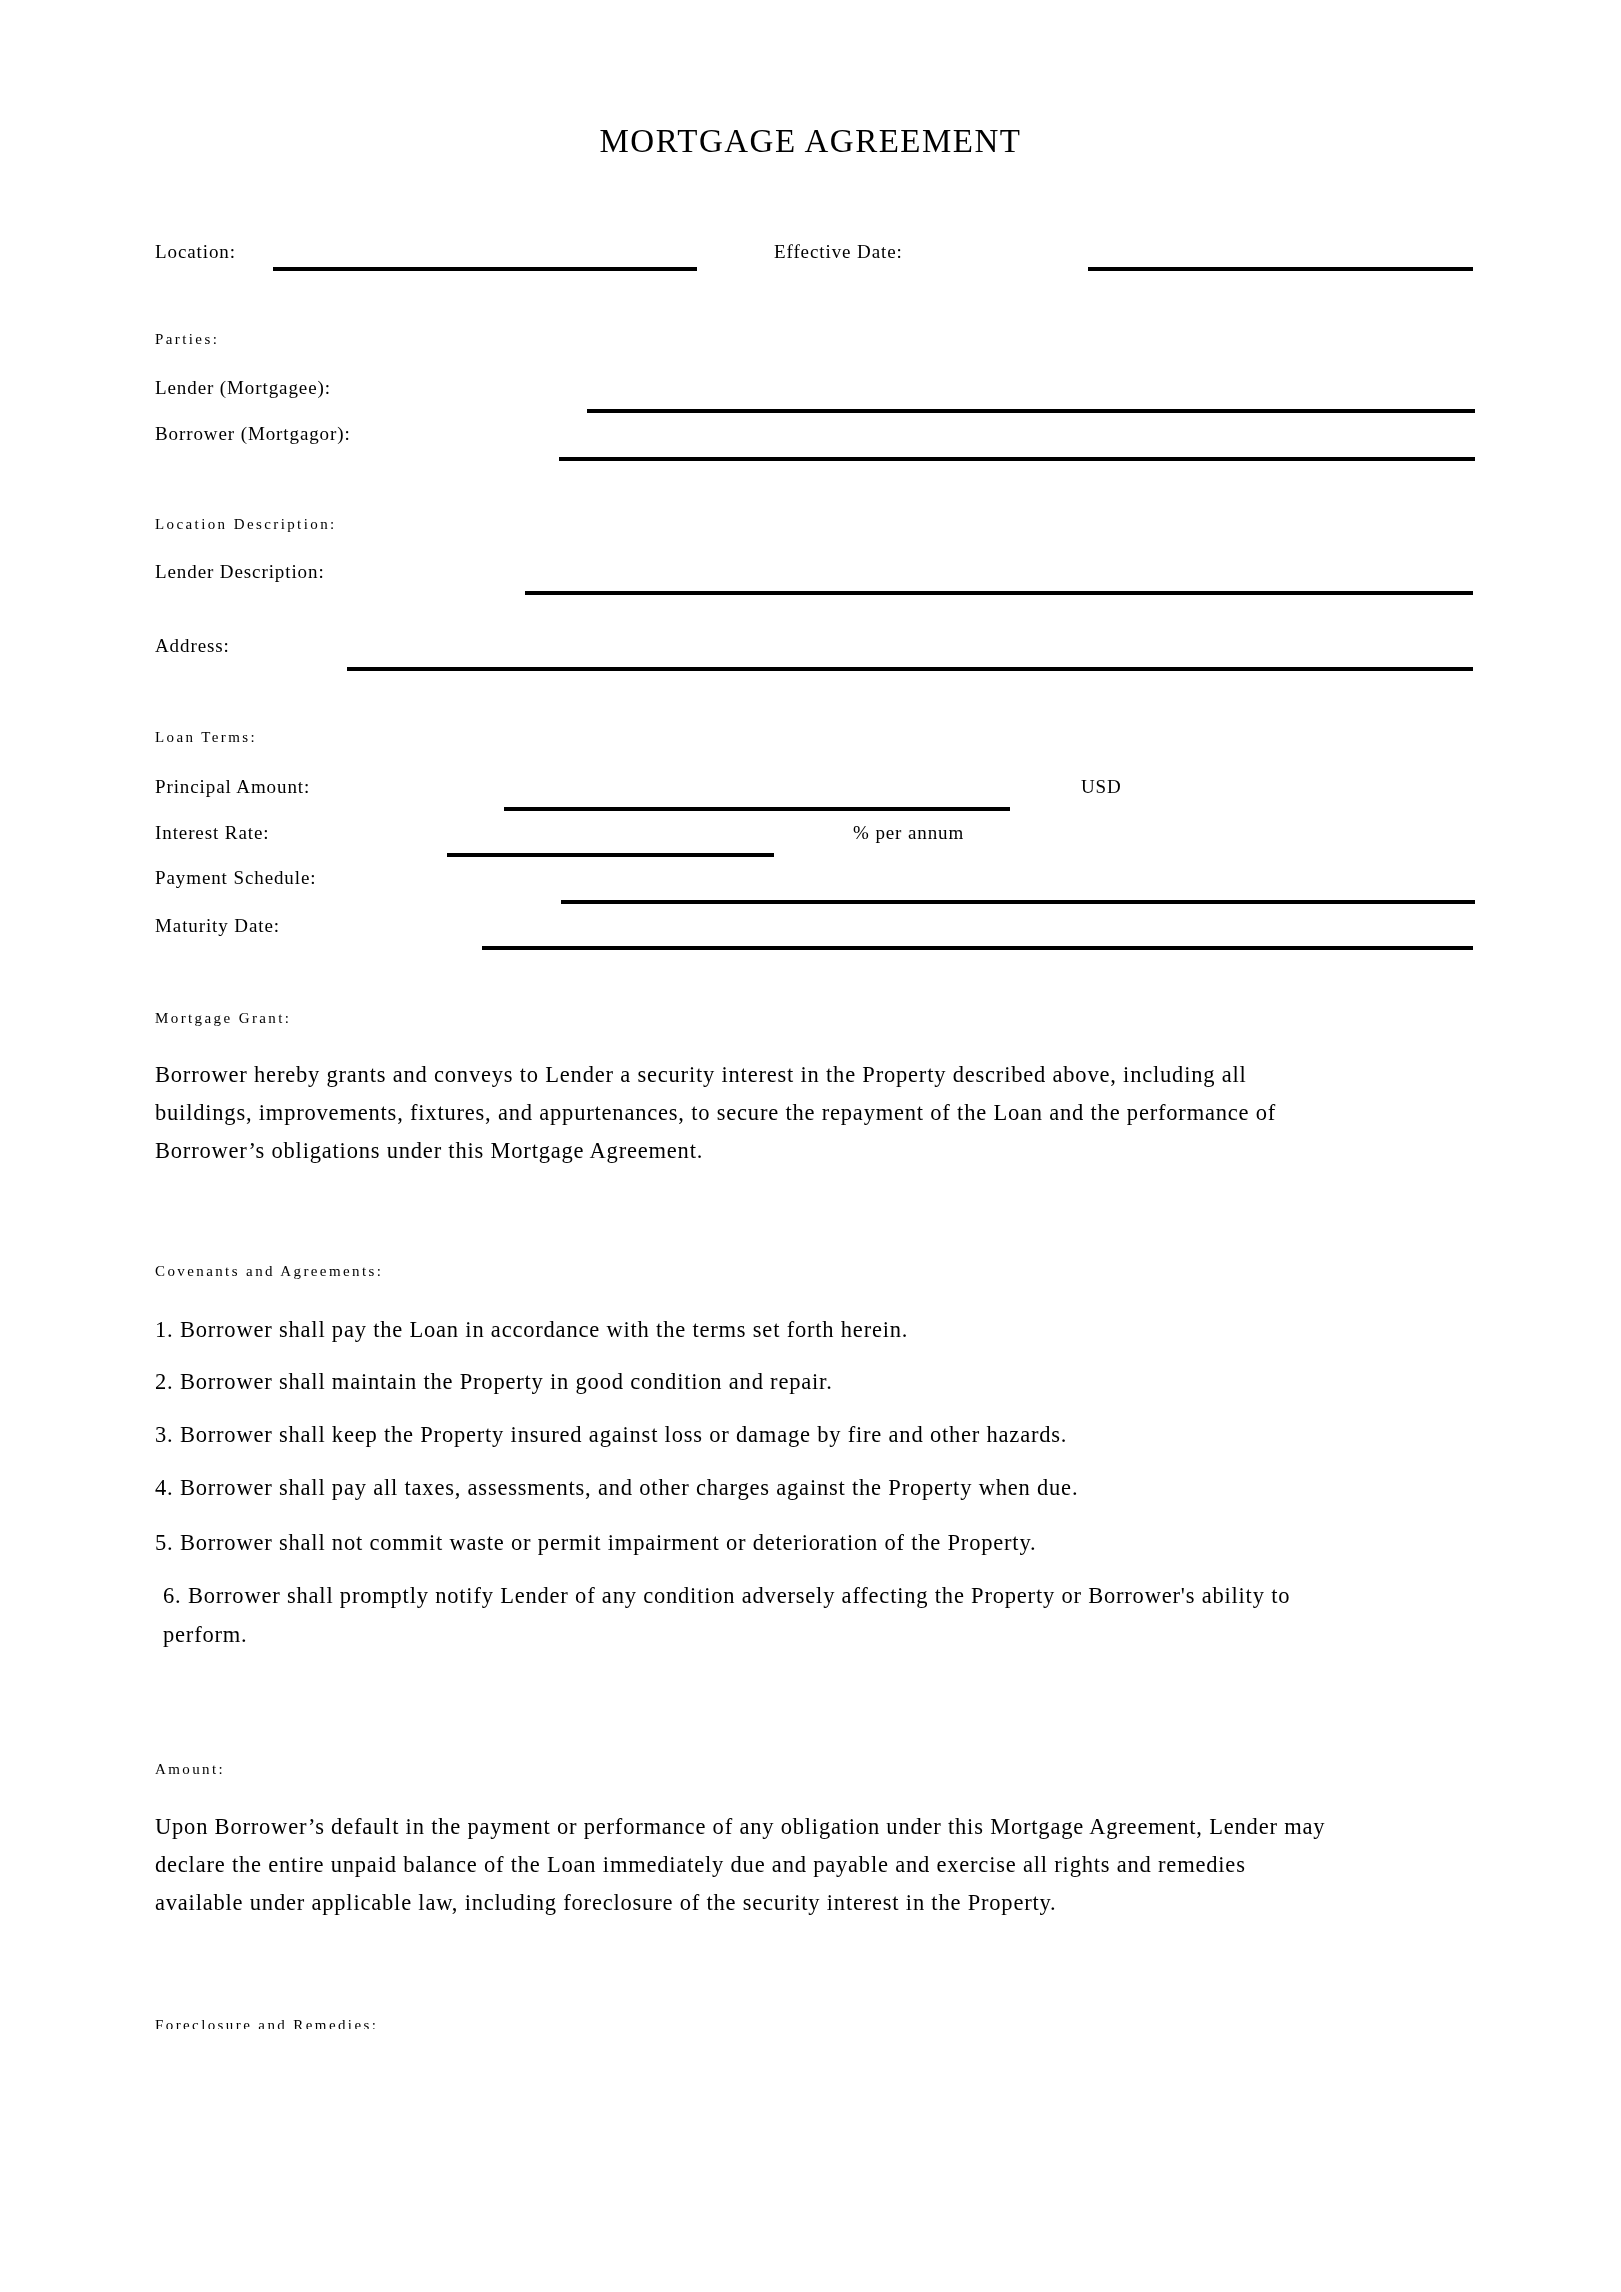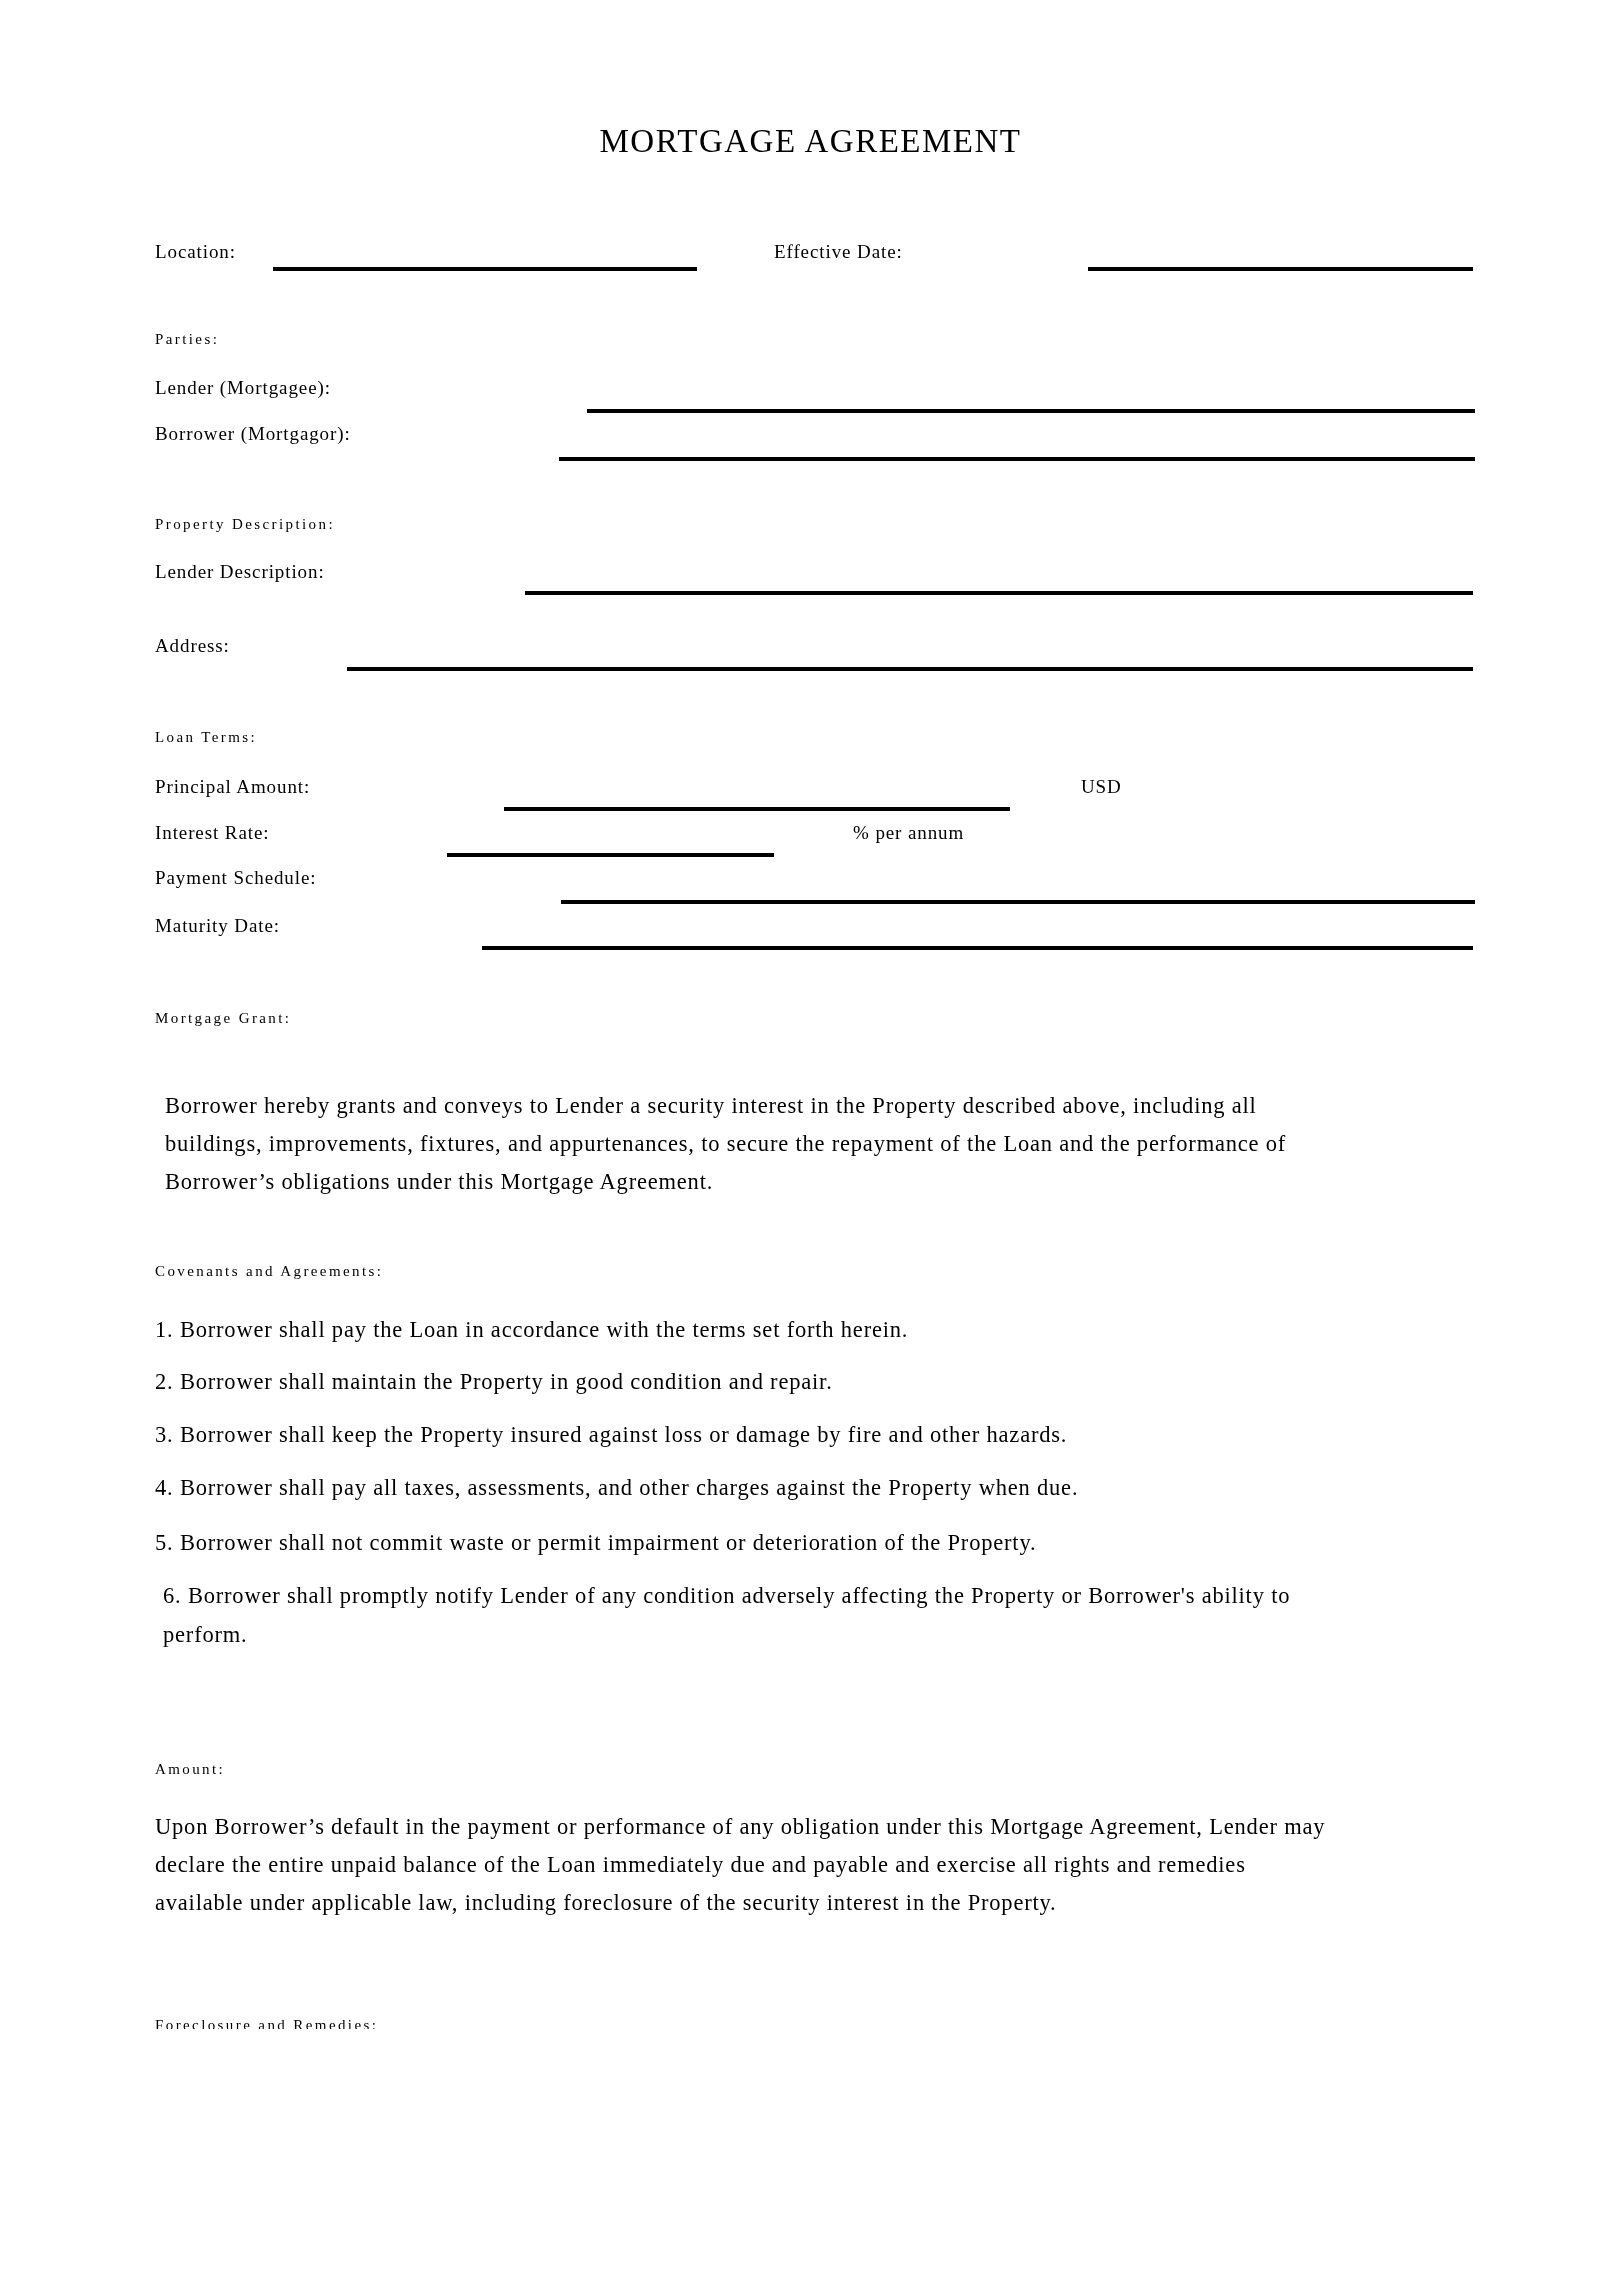--- a/index.html
+++ b/index.html
@@ -63,21 +63,21 @@
   <div class="blank" style="left: 273px; top: 267px; width: 424px;"></div>
   <div class="abs label" style="left: 774px; top: 241px;">Effective Date:</div>
   <div class="blank" style="left: 1088px; top: 267px; width: 385px;"></div>
 
   <div class="abs heading" style="left: 155px; top: 331px;">Parties:</div>
   <div class="abs label" style="left: 155px; top: 377px;">Lender (Mortgagee):</div>
   <div class="blank" style="left: 587px; top: 409px; width: 888px;"></div>
   <div class="abs label" style="left: 155px; top: 423px;">Borrower (Mortgagor):</div>
   <div class="blank" style="left: 559px; top: 457px; width: 916px;"></div>
 
-  <div class="abs heading" style="left: 155px; top: 516px;">Property Description:</div>
+  <div class="abs heading" style="left: 155px; top: 516px;">Location Description:</div>
   <div class="abs label" style="left: 155px; top: 561px;">Lender Description:</div>
   <div class="blank" style="left: 525px; top: 591px; width: 948px;"></div>
   <div class="abs label" style="left: 155px; top: 635px;">Address:</div>
   <div class="blank" style="left: 347px; top: 667px; width: 1126px;"></div>
 
   <div class="abs heading" style="left: 155px; top: 729px;">Loan Terms:</div>
 
   <div class="abs label" style="left: 155px; top: 776px;">Principal Amount:</div>
   <div class="blank" style="left: 504px; top: 807px; width: 506px;"></div>
   <div class="abs label" style="left: 1081px; top: 776px;">USD</div>
@@ -86,21 +86,21 @@
   <div class="blank" style="left: 447px; top: 853px; width: 327px;"></div>
   <div class="abs label" style="left: 853px; top: 822px;">% per annum</div>
 
   <div class="abs label" style="left: 155px; top: 867px;">Payment Schedule:</div>
   <div class="blank" style="left: 561px; top: 900px; width: 914px;"></div>
 
   <div class="abs label" style="left: 155px; top: 915px;">Maturity Date:</div>
   <div class="blank" style="left: 482px; top: 946px; width: 991px;"></div>
 
   <div class="abs heading" style="left: 155px; top: 1010px;">Mortgage Grant:</div>
-  <div class="para" style="left: 165px; top: 1056px; margin-top: 31px;">Borrower hereby grants and conveys to Lender a security interest in the Property described above, including all
+  <div class="para" style="left: 155px; top: 1056px;">Borrower hereby grants and conveys to Lender a security interest in the Property described above, including all
 buildings, improvements, fixtures, and appurtenances, to secure the repayment of the Loan and the performance of
 Borrower’s obligations under this Mortgage Agreement.</div>
 
   <div class="abs heading" style="left: 155px; top: 1263px;">Covenants and Agreements:</div>
   <div class="list-item" style="left: 155px; top: 1310px;">1. Borrower shall pay the Loan in accordance with the terms set forth herein.</div>
   <div class="list-item" style="left: 155px; top: 1362px;">2. Borrower shall maintain the Property in good condition and repair.</div>
   <div class="list-item" style="left: 155px; top: 1415px;">3. Borrower shall keep the Property insured against loss or damage by fire and other hazards.</div>
   <div class="list-item" style="left: 155px; top: 1468px;">4. Borrower shall pay all taxes, assessments, and other charges against the Property when due.</div>
   <div class="list-item" style="left: 155px; top: 1523px;">5. Borrower shall not commit waste or permit impairment or deterioration of the Property.</div>
   <div class="list-item" style="left: 155px; top: 1576px; margin-left: 8px;">6. Borrower shall promptly notify Lender of any condition adversely affecting the Property or Borrower's ability to

